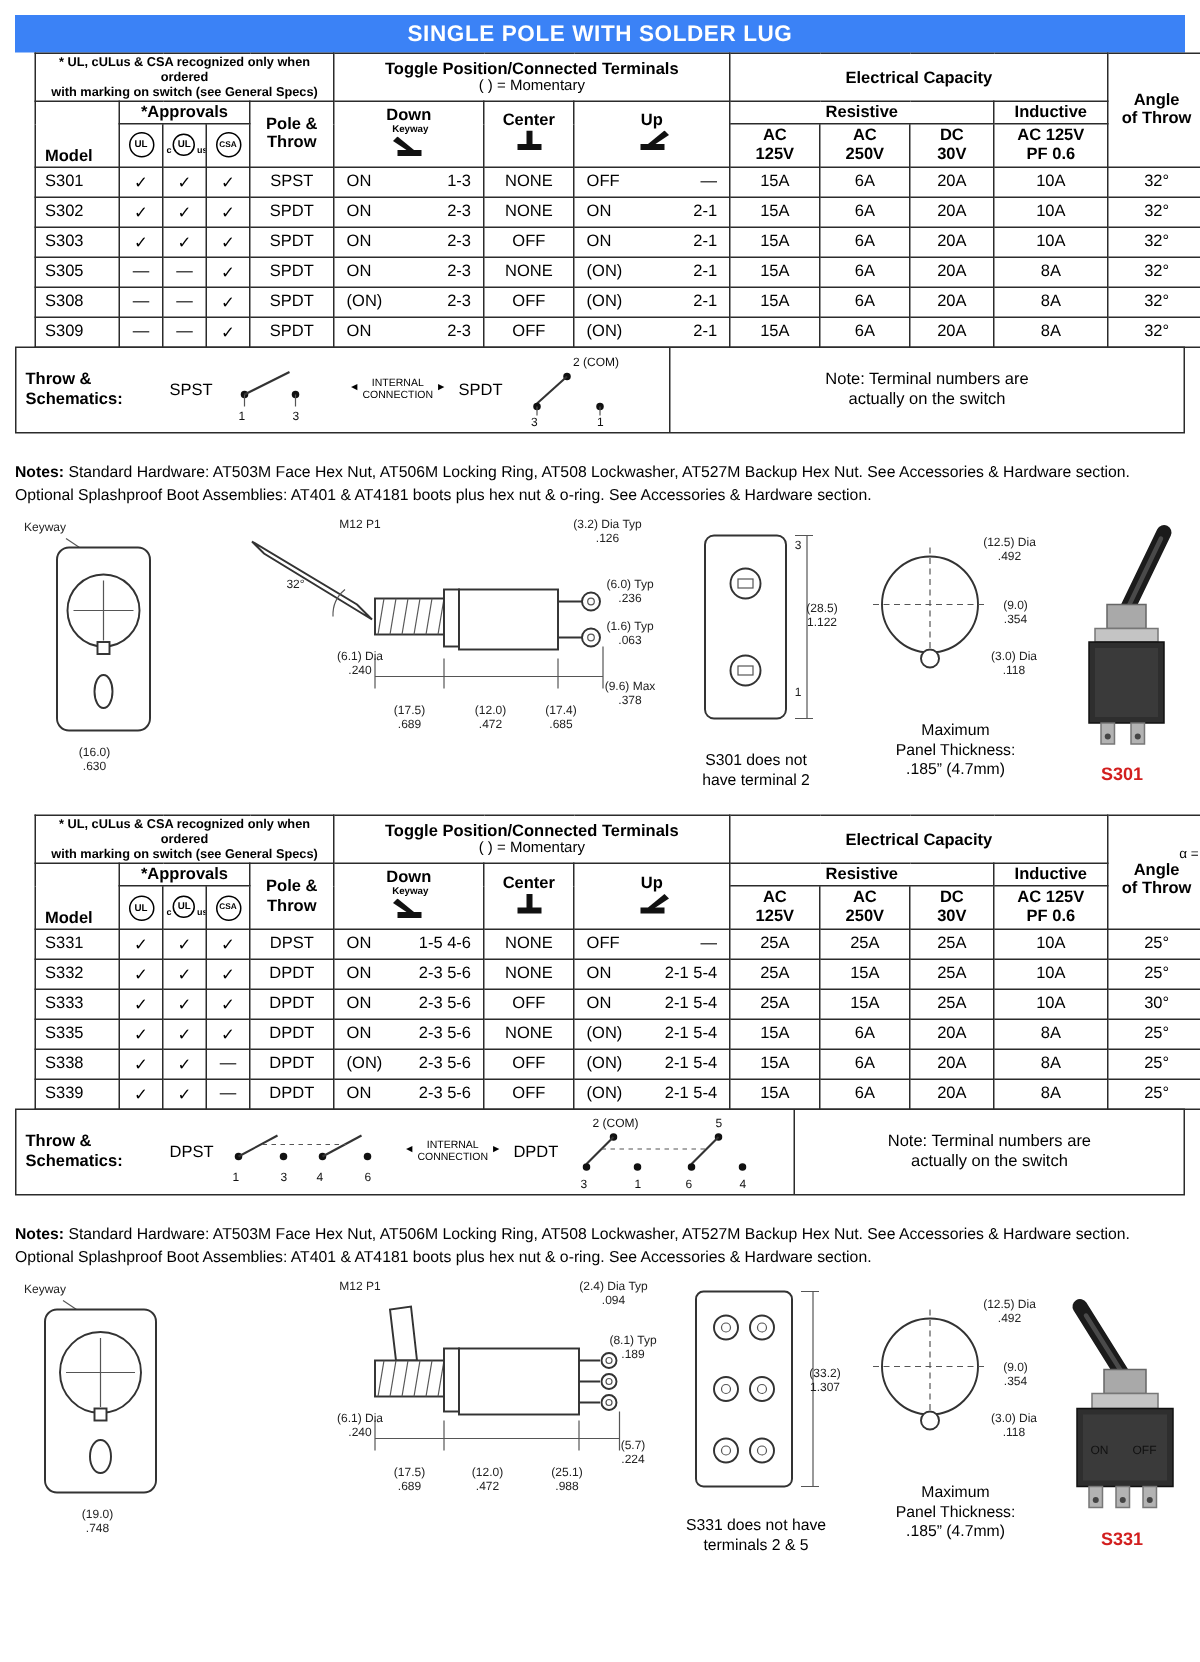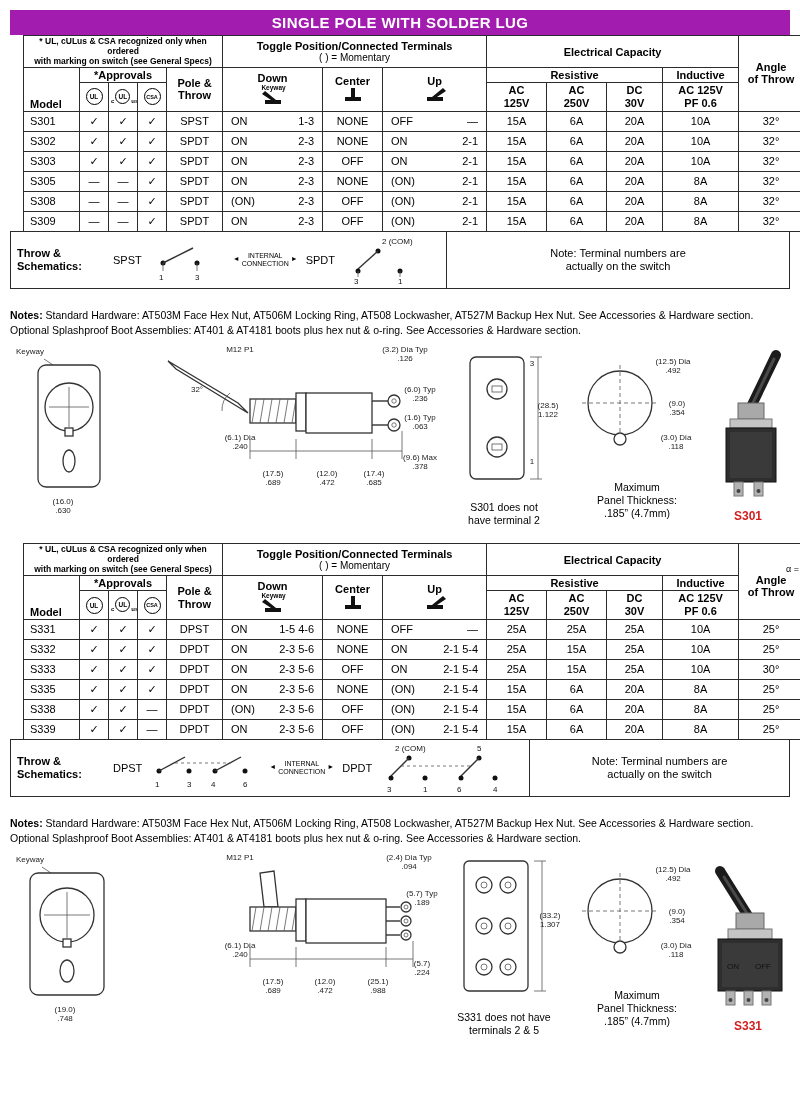--- a/index.html
+++ b/index.html
@@ -1,19 +1,19 @@
 <!DOCTYPE html>
 <html><head>
 <meta charset="utf-8">
 <style>
   html,body{margin:0;padding:0;background:#fff;}
   body{width:800px;font-family:"Liberation Sans",sans-serif;color:#000;}
   .page{width:800px;min-height:1108px;position:relative;overflow:hidden;}
   .title{font-size:20px;font-weight:bold;margin:0 10px;padding:9px 0 5px;border-bottom:5px solid #000;letter-spacing:.2px;}
-  .secbar{margin:10px 10px 0;background:#a21caf;color:#fff;text-align:center;font-weight:bold;font-size:15px;padding:4px 4px;letter-spacing:.4px;}
+  .secbar{margin:10px 10px 0;background:#3b82f6;color:#fff;text-align:center;font-weight:bold;font-size:15px;padding:4px 4px;letter-spacing:.4px;}
   table.spec{border-collapse:collapse;margin:0 23px;width:780px;table-layout:fixed;font-size:11px;}
   .spec th,.spec td{border:1px solid #2b2b2b;padding:1px 2px;text-align:center;vertical-align:middle;font-weight:normal;overflow:hidden;}
   .spec thead th{font-weight:bold;}
   .noteL{font-size:8.5px;font-weight:bold;line-height:1.3;padding:2px 4px;}
   .prel{white-space:pre-line;line-height:1.15;}
   .tgl1{font-weight:bold;font-size:11px;}
   .tgl2{font-weight:normal;font-size:10px;}
   .modelcell{font-weight:bold;text-align:left !important;padding-left:6px !important;}
   .splitIn{display:flex;justify-content:space-between;padding:0 6px;}
   tbody td{height:17px;}
@@ -780,21 +780,21 @@
           <line class="thin" x1="170" y1="80" x2="170" y2="100"></line>
           <line class="thin" x1="260" y1="80" x2="260" y2="100"></line>
           <line class="thin" x1="287" y1="74" x2="287" y2="100"></line>
         <line class="thin" x1="124" y1="92" x2="287" y2="92"></line>
       </svg>
       <div class="dim" style="left:92px;top:0;width:44px">M12 P1</div>
       <div class="dim" style="left:92px;top:88px;width:44px">(6.1) Dia
 .240</div>
       <div class="dim" style="left:252px;top:0;width:62px">(2.4) Dia Typ
 .094</div>
-      <div class="dim" style="left:276px;top:36px;width:40px">(5.7) Typ
+      <div class="dim" style="left:276px;top:36px;width:40px">(8.1) Typ
 .189</div>
       <div class="dim" style="left:276px;top:106px;width:40px">(5.7)
 .224</div>
       <div class="dim" style="left:124px;top:124px;width:46px">(17.5)
 .689</div>
       <div class="dim" style="left:176px;top:124px;width:46px">(12.0)
 .472</div>
       <div class="dim" style="left:226px;top:124px;width:52px">(25.1)
 .988</div>
     </div>

